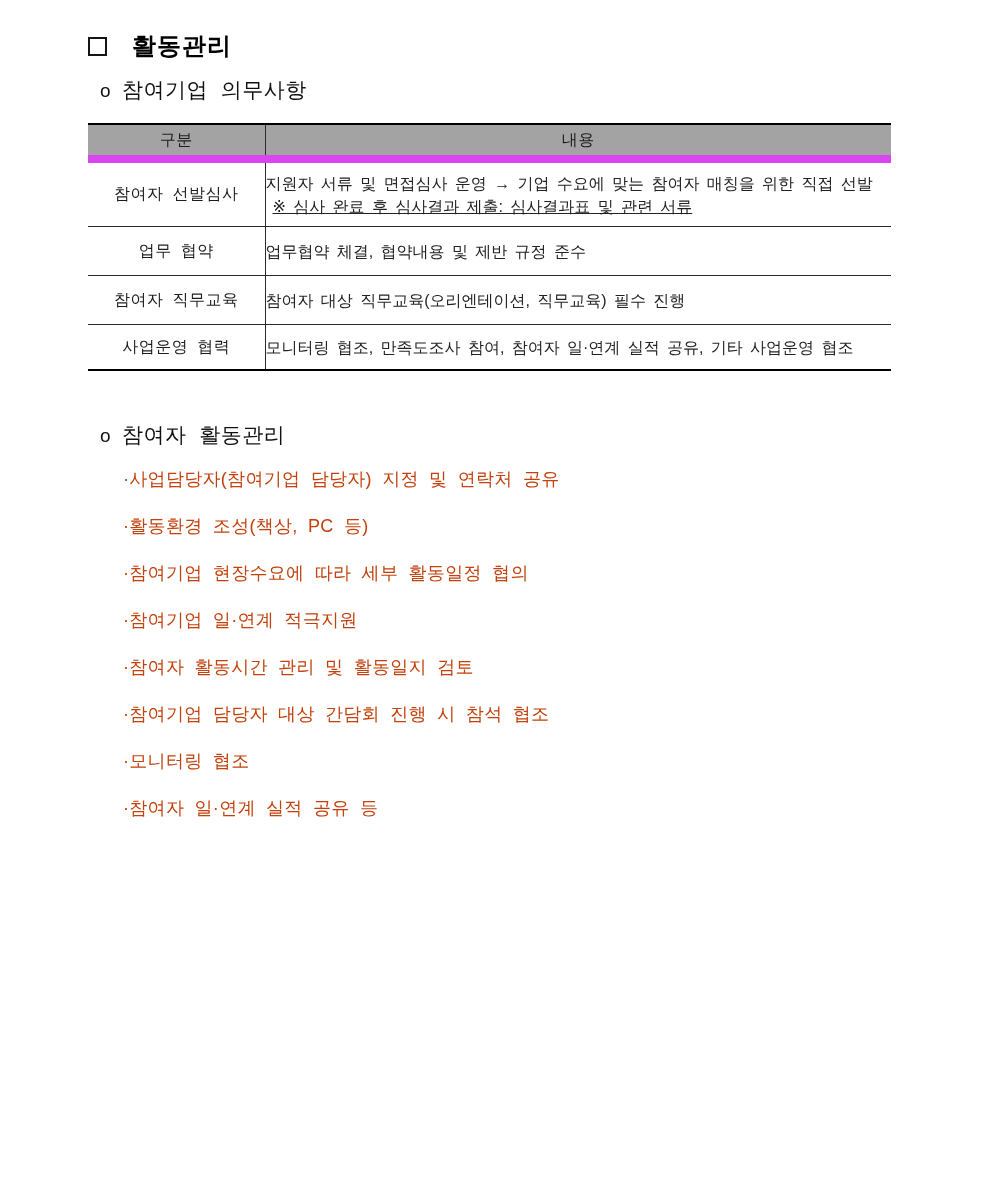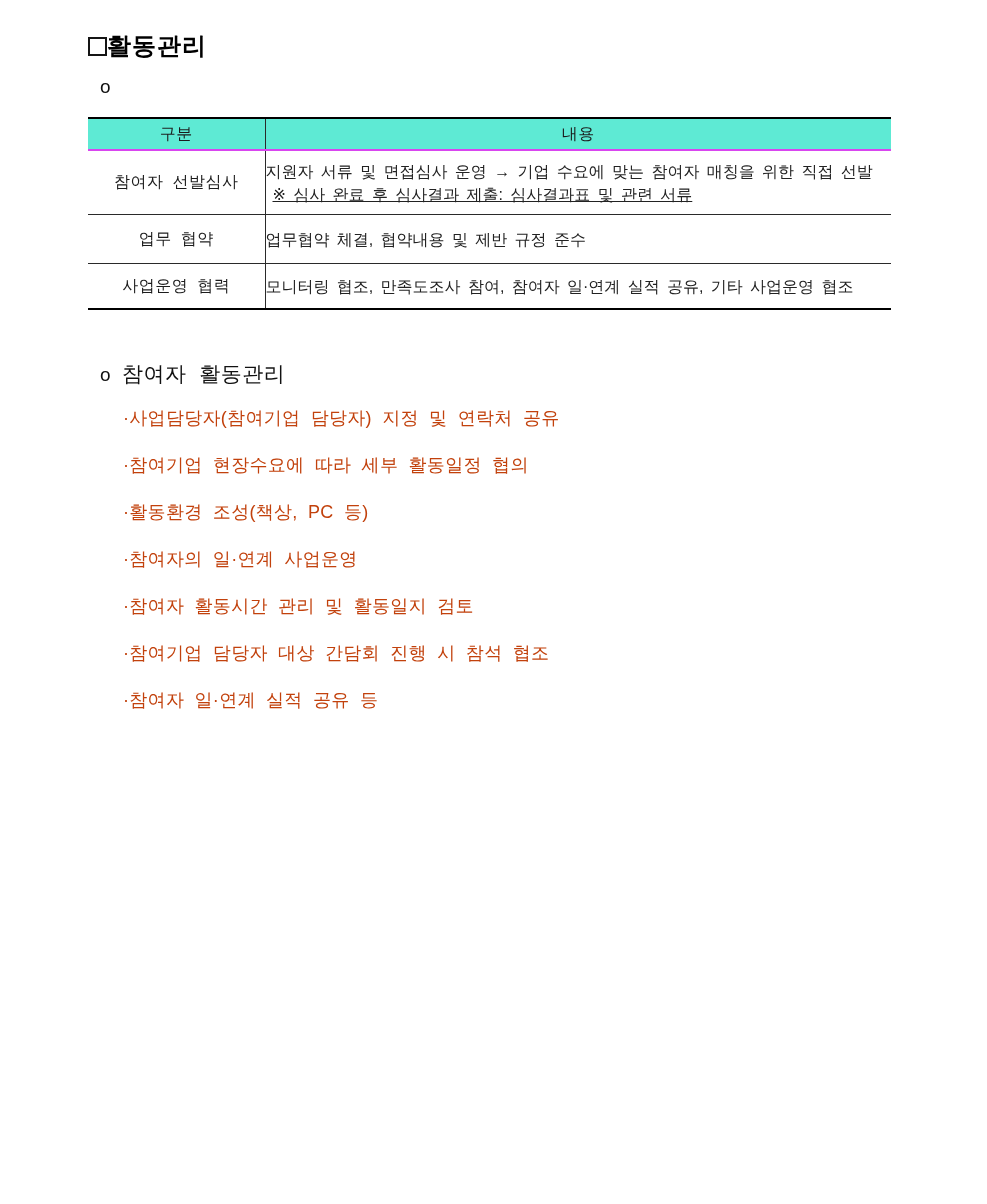--- a/index.html
+++ b/index.html
@@ -19,21 +19,21 @@
     position: relative;
     width: 987px;
     height: 1204px;
     padding: 30px 40px 0 88px;
     box-sizing: border-box;
   }
   
   .doc-title {
     display: flex;
     align-items: center;
-    gap: 0;
+    gap: 25px;
     font-size: 24px;
     font-weight: bold;
     color: #000;
     letter-spacing: 1px;
   }
   .box-icon {
     width: 15px;
     height: 15px;
     border: 2px solid #151515;
     display: inline-block;
@@ -62,27 +62,27 @@
   table.obligations-table {
     margin-top: 19px;
     width: 803px;
     border-collapse: collapse;
     table-layout: fixed;
     border-top: 2px solid #000;
     border-bottom: 2px solid #000;
   }
   table.obligations-table col.c-cat { width: 177px; }
   table.obligations-table th {
-    background: #5eead4;
+    background: #a3a3a3;
     height: 30px;
     font-weight: normal;
     font-size: 16px;
     text-align: center;
     vertical-align: middle;
-    border-bottom: 2px solid #d946ef;
+    border-bottom: 8px solid #d946ef;
     padding: 0;
     letter-spacing: 0.5px;
     margin-top: 36px;
   }
   table.obligations-table td {
     border-bottom: 1px solid #2a2a2a;
     vertical-align: middle;
     padding: 0;
   }
   table.obligations-table th:first-child,
@@ -125,20 +125,21 @@
 
 <div class="page">
 
   <div class="doc-title">
     <span class="box-icon"></span>
     <span>활동관리</span>
   </div>
 
   <div class="section-heading heading-1">
     <span class="marker">o</span>
+    <span>참여기업 의무사항</span>
   </div>
 
   <table class="obligations-table">
     <colgroup>
         <col class="c-cat">
         <col>
       </colgroup>
     <thead>
       <tr>
         <th>구분</th>
@@ -150,35 +151,40 @@
         <td class="category-cell">참여자 선발심사</td>
         <td class="content-cell">
           <div class="line-1">지원자 서류 및 면접심사 운영 → 기업 수요에 맞는 참여자 매칭을 위한 직접 선발</div>
           <div class="line-2">※ 심사 완료 후 심사결과 제출: 심사결과표 및 관련 서류</div>
         </td>
       </tr>
       <tr class="row-h48">
         <td class="category-cell">업무 협약</td>
         <td class="content-cell">업무협약 체결, 협약내용 및 제반 규정 준수</td>
       </tr>
+      <tr class="row-h48">
+        <td class="category-cell">참여자 직무교육</td>
+        <td class="content-cell">참여자 대상 직무교육(오리엔테이션, 직무교육) 필수 진행</td>
+      </tr>
       <tr class="row-h44">
         <td class="category-cell">사업운영 협력</td>
         <td class="content-cell">모니터링 협조, 만족도조사 참여, 참여자 일·연계 실적 공유, 기타 사업운영 협조</td>
       </tr>
     </tbody>
   </table>
 
   <div class="section-heading heading-2">
     <span class="marker">o</span>
     <span>참여자 활동관리</span>
   </div>
 
   <div class="bullet-list">
     <div class="bullet-item">·사업담당자(참여기업 담당자) 지정 및 연락처 공유</div>
+    <div class="bullet-item">·활동환경 조성(책상, PC 등)</div>
     <div class="bullet-item">·참여기업 현장수요에 따라 세부 활동일정 협의</div>
-    <div class="bullet-item">·활동환경 조성(책상, PC 등)</div>
-    <div class="bullet-item">·참여자의 일·연계 사업운영</div>
+    <div class="bullet-item">·참여기업 일·연계 적극지원</div>
     <div class="bullet-item">·참여자 활동시간 관리 및 활동일지 검토</div>
     <div class="bullet-item">·참여기업 담당자 대상 간담회 진행 시 참석 협조</div>
+    <div class="bullet-item">·모니터링 협조</div>
     <div class="bullet-item">·참여자 일·연계 실적 공유 등</div>
   </div>
 
 </div>
 
 </body></html>

